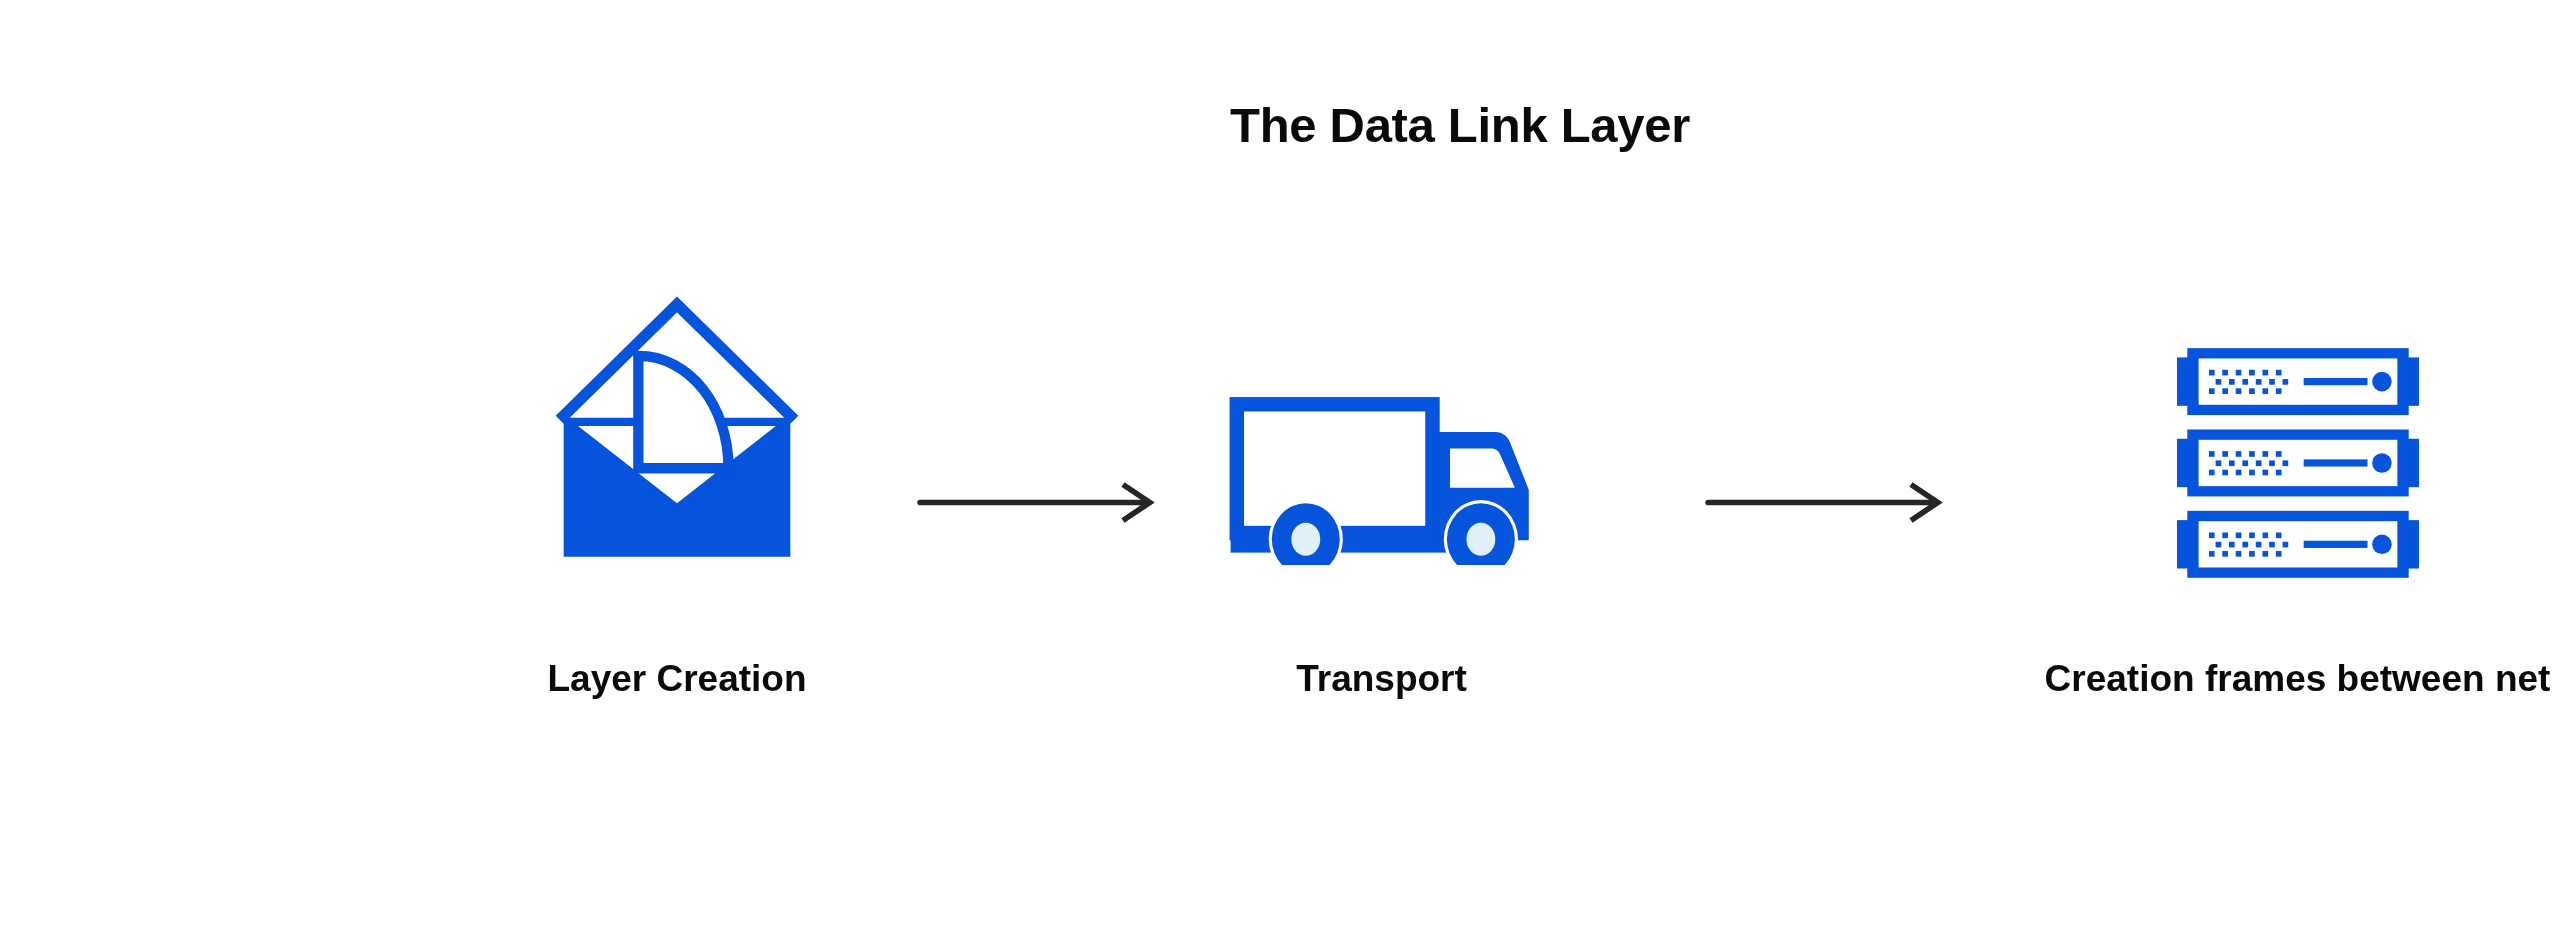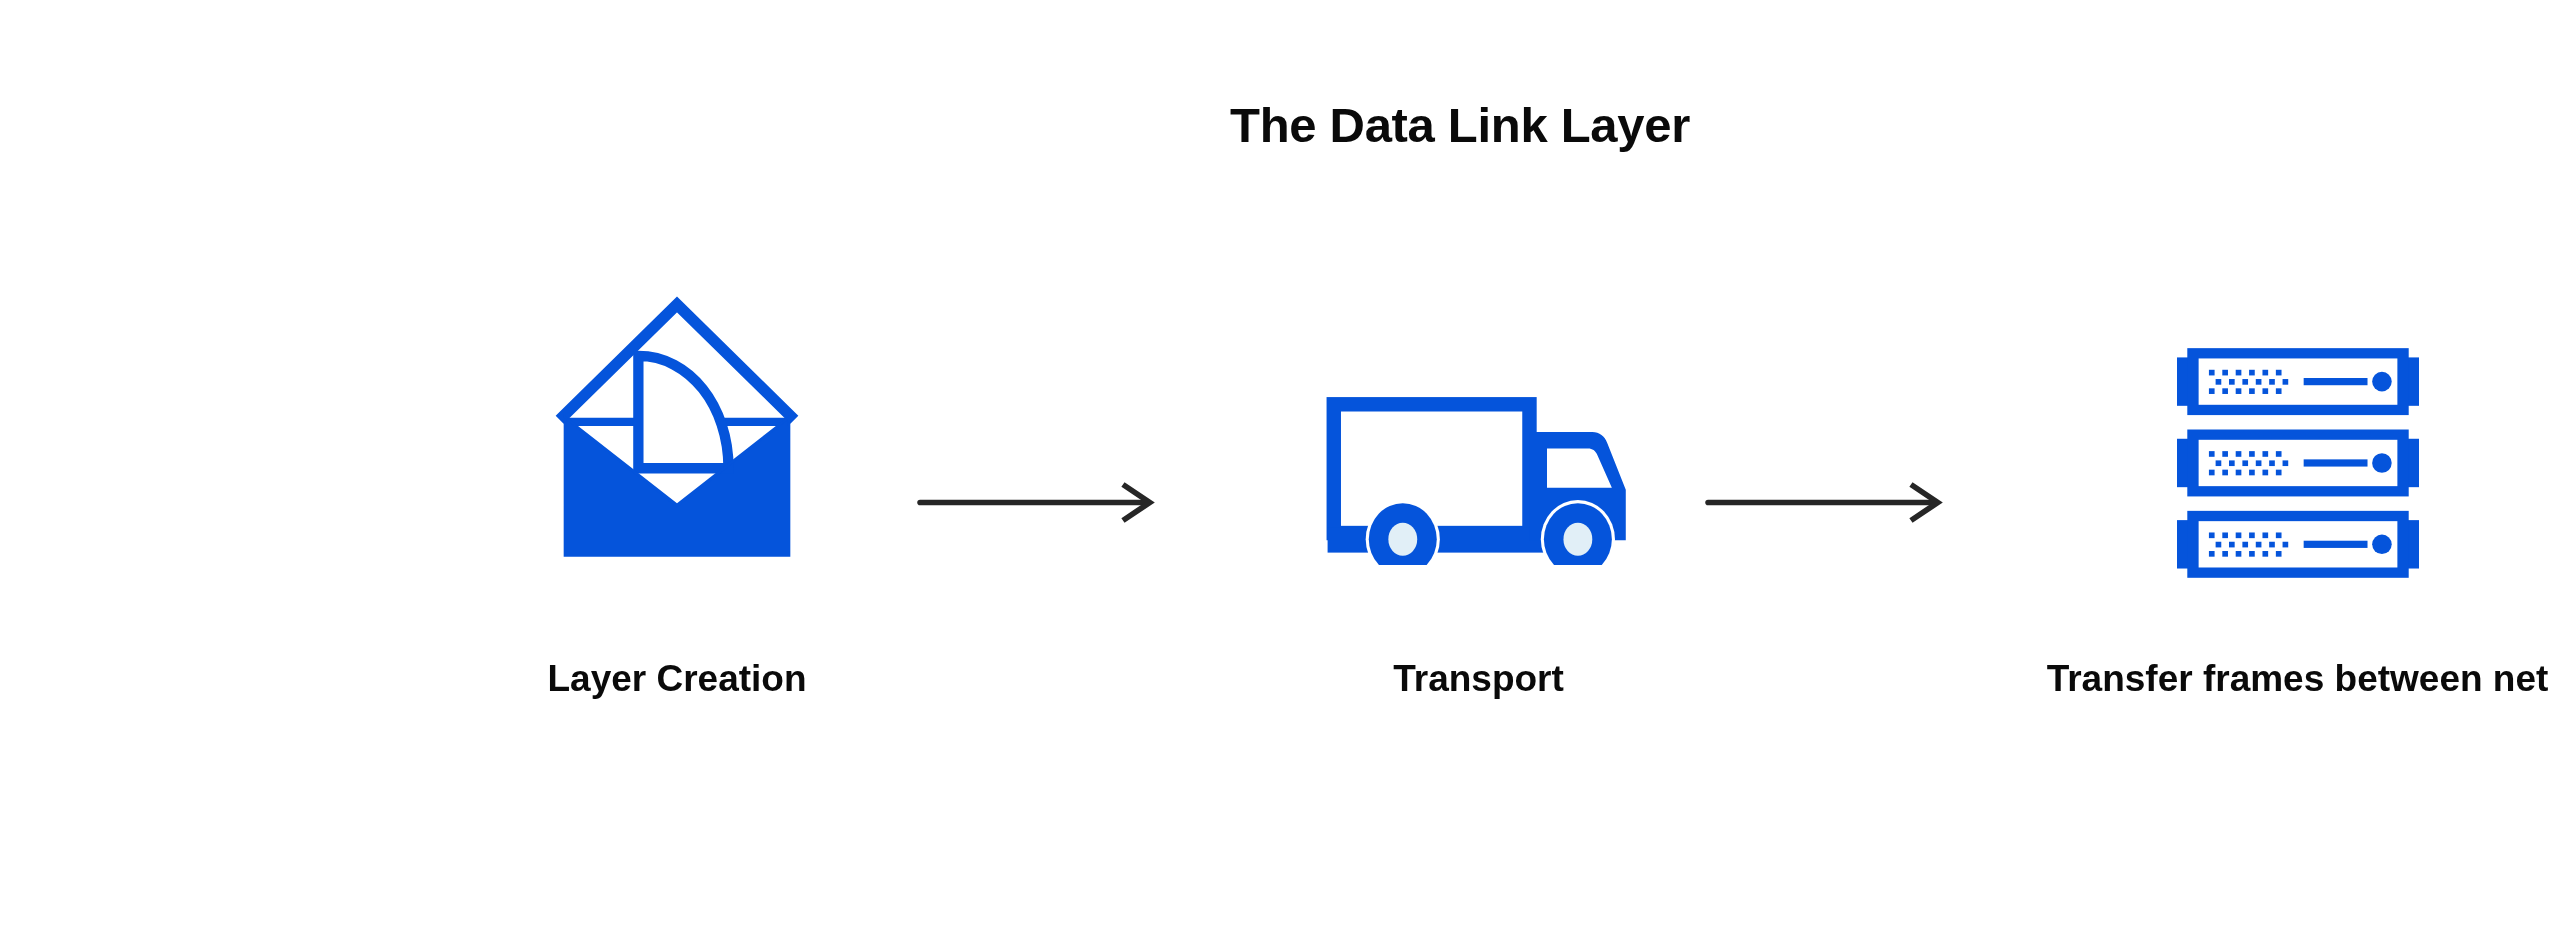--- a/index.html
+++ b/index.html
@@ -56,21 +56,21 @@
     top: 371px;
     text-align: center;
     font-size: 37px;
     font-weight: 700;
     color: #0A0A0A;
     line-height: 1.0;
     white-space: nowrap;
   }
 
   #step-frame-creation  { left: 337px;  width: 680px; }
-  #step-transport       { left: 1195px; width: 567px; }
+  #step-transport       { left: 1098px; width: 567px; }
   #step-transfer        { left: 1834px; width: 927px; }
 
   
   .arrow {
     position: absolute;
     top: 474px;
     height: 57px;
   }
   #arrow-1 { left: 917px; width: 242px; }
   #arrow-2 { left: 1705px; width: 242px; }
@@ -182,17 +182,17 @@
             <use href="#server-unit" y="0"></use>
           </g>
         <g>
             <use href="#server-unit" y="158"></use>
           </g>
         <g>
             <use href="#server-unit" y="316"></use>
           </g>
       </svg>
     </div>
-    <div class="step-label">Transfer frames between net</div>
+    <div class="step-label">Creation frames between net</div>
   </div>
 
 </div>
 
 
 </body></html>

